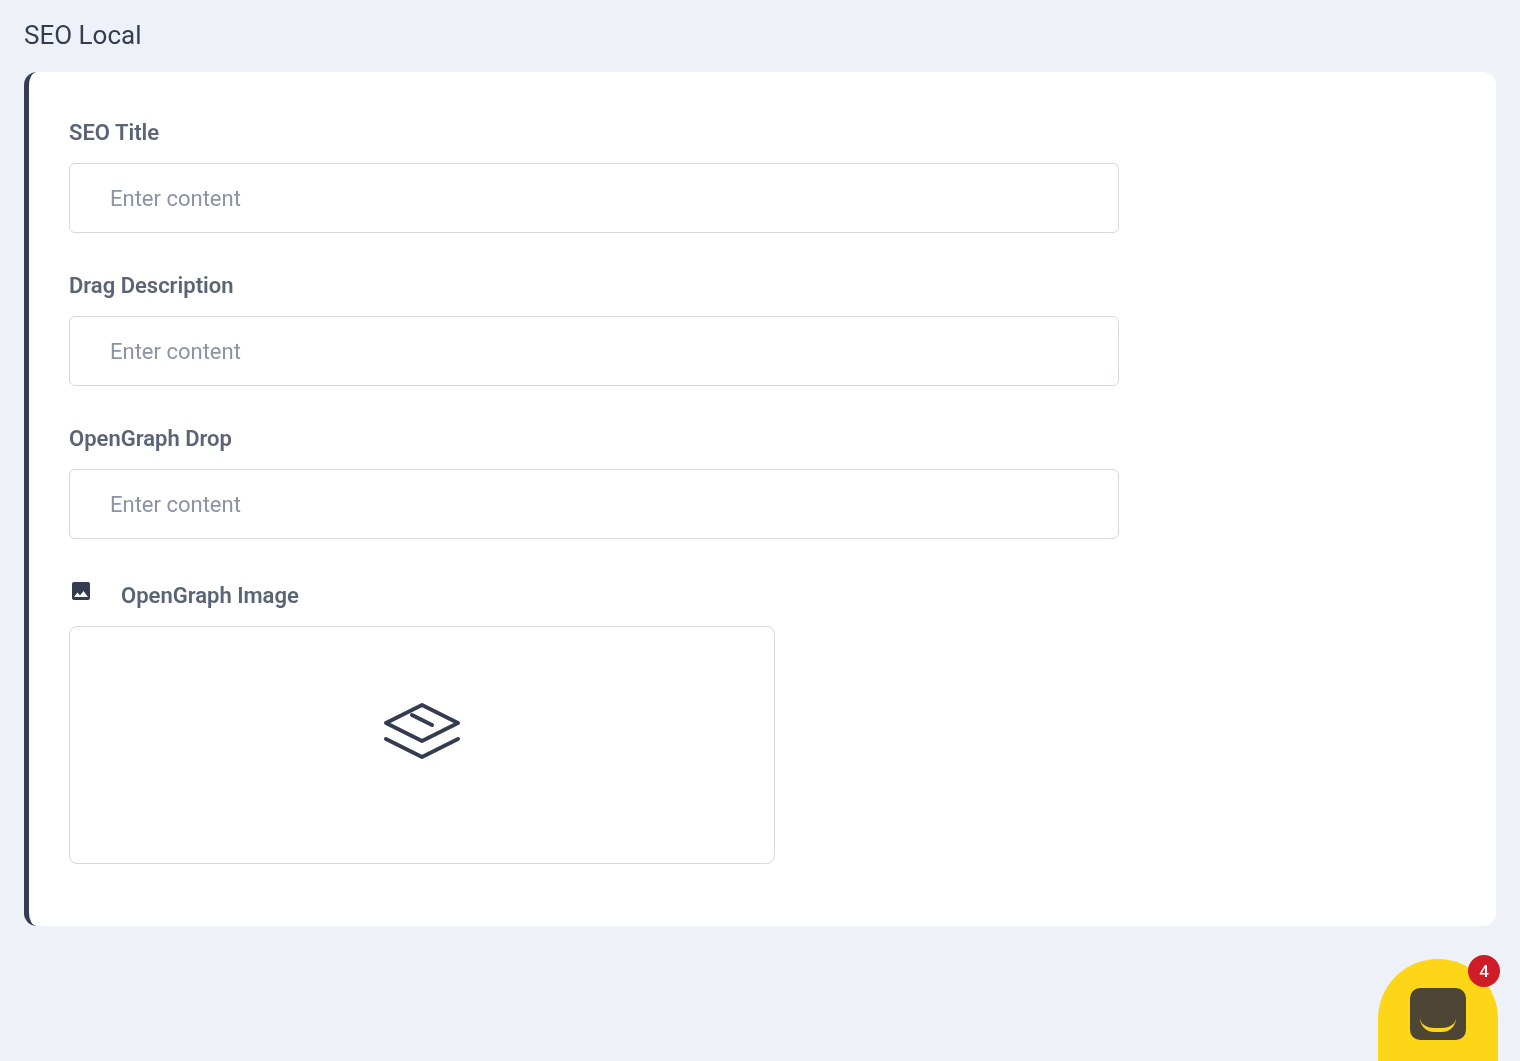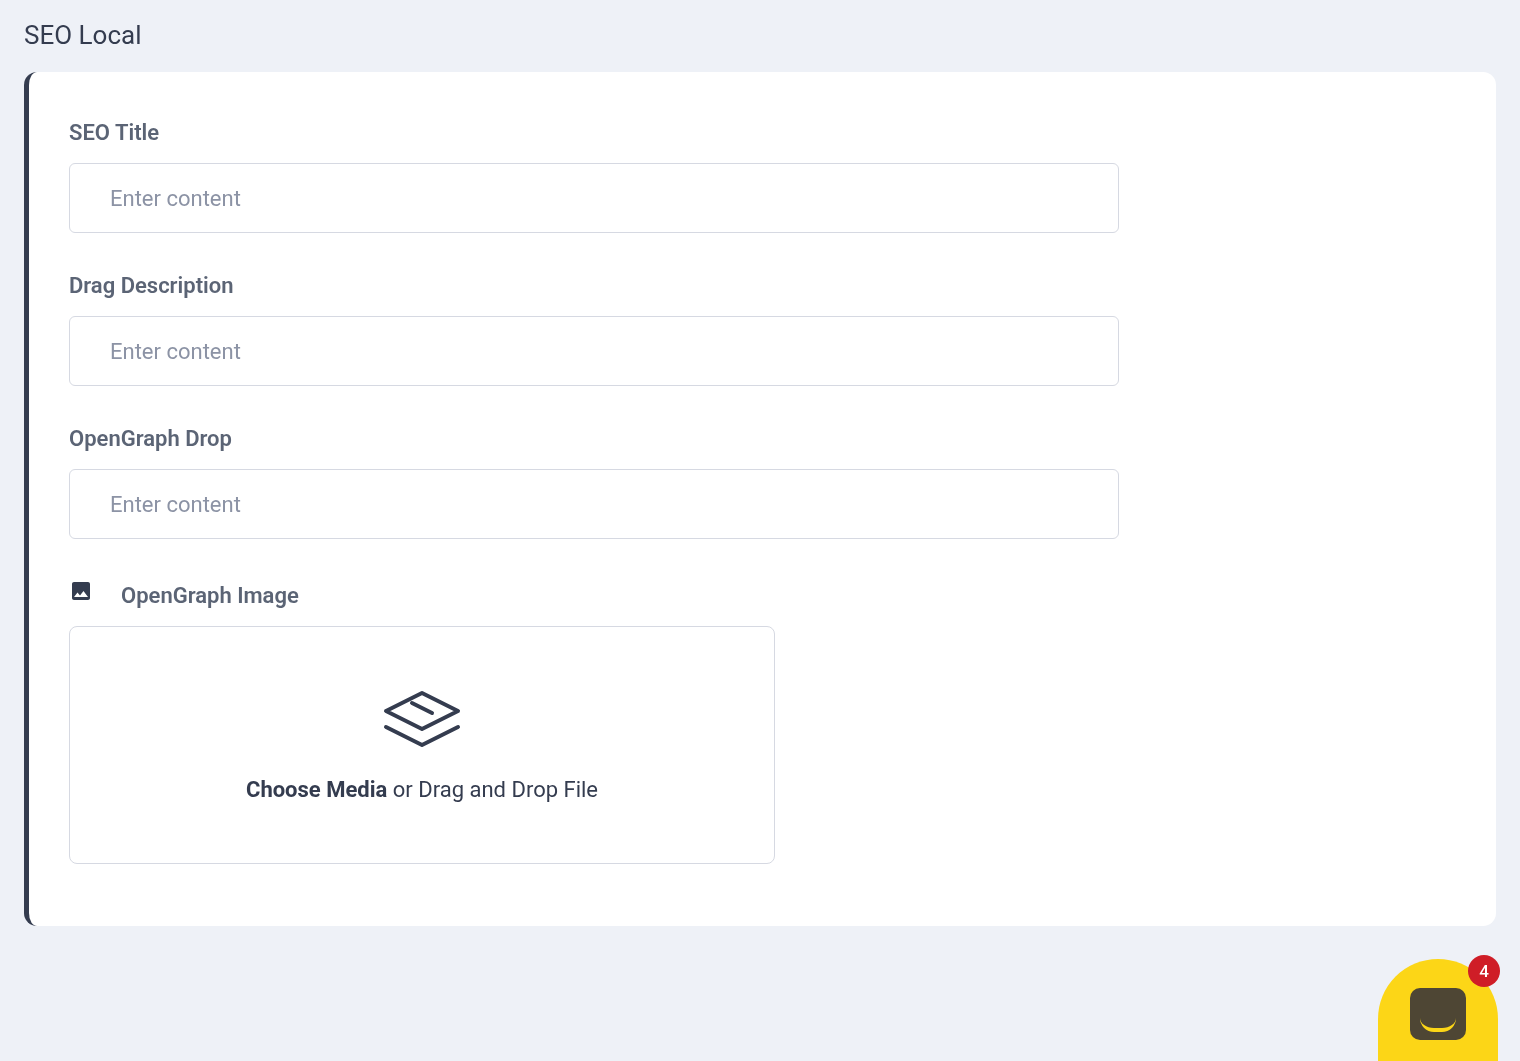--- a/index.html
+++ b/index.html
@@ -168,23 +168,20 @@
       <span>OpenGraph Image</span>
     </div>
     <div class="dropzone">
       <div class="dropzone-icon">
         <svg viewBox="0 0 92 68" fill="none" stroke="#343c4f" stroke-width="4" stroke-linejoin="round" stroke-linecap="round">
           <path d="M46 4 L82 22 L46 40 L10 22 Z"></path>
           <path d="M10 38 L46 56 L82 38"></path>
           <path d="M36 14 L56 24"></path>
         </svg>
       </div>
-      <div class="dropzone-text">
-        <span class="bold">Choose Media</span><span> or Drag and Drop File</span>
-      </div>
     </div>
   </div>
 </div>
 
 <div class="chat-widget">
   <div class="chat-widget-inner">
     <div class="chat-widget-smile"></div>
   </div>
   <div class="chat-badge">4</div>
 </div>

